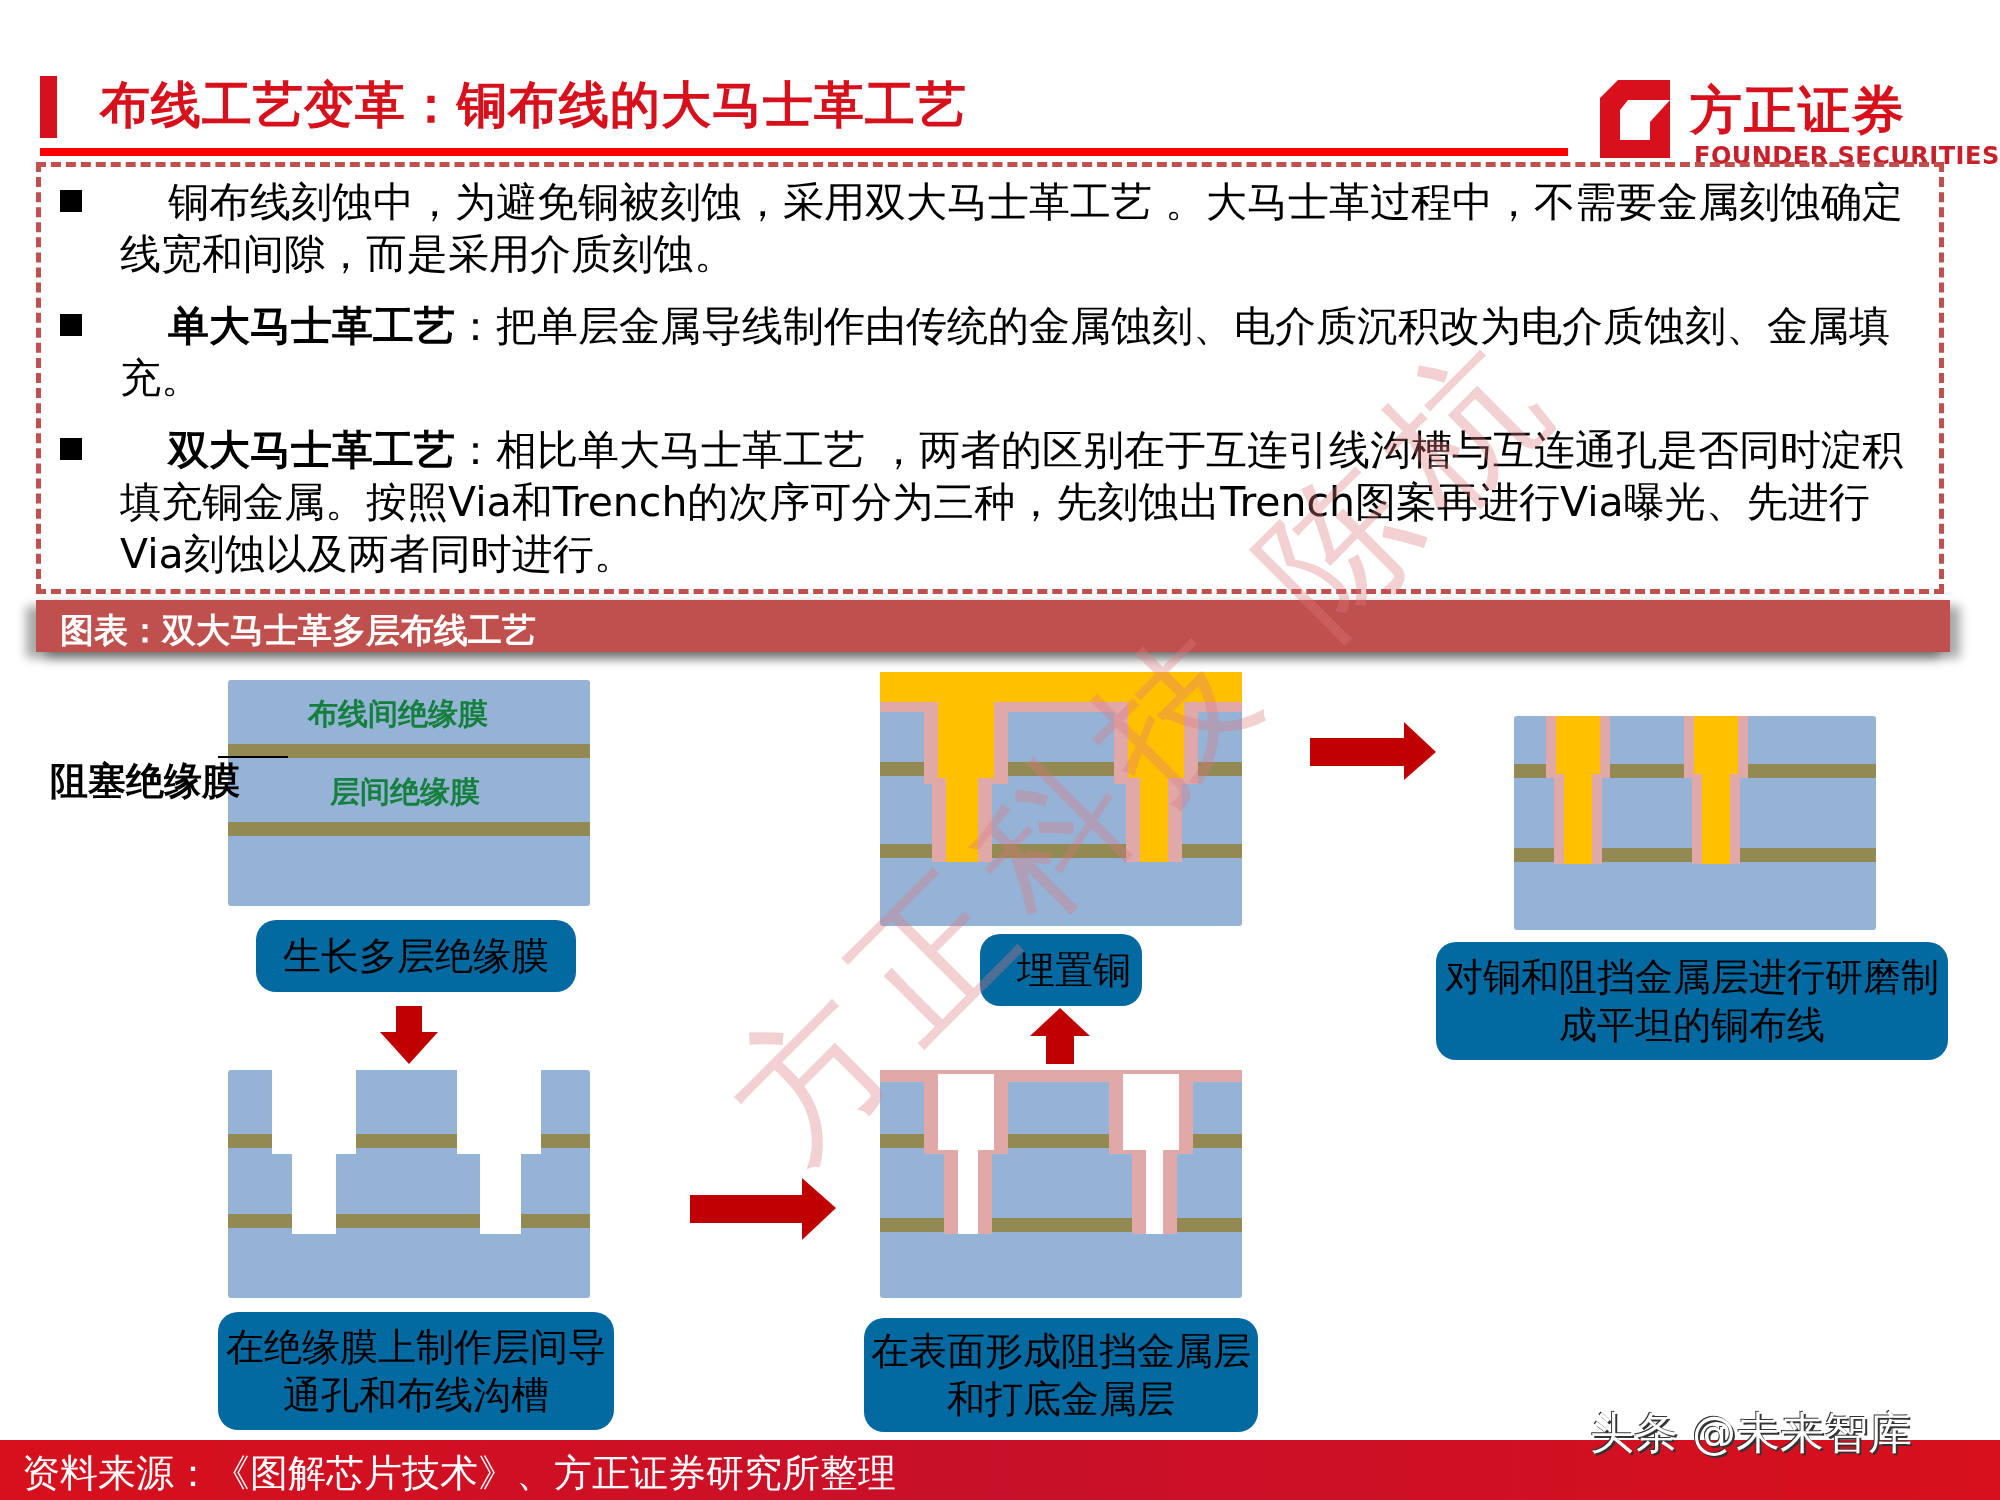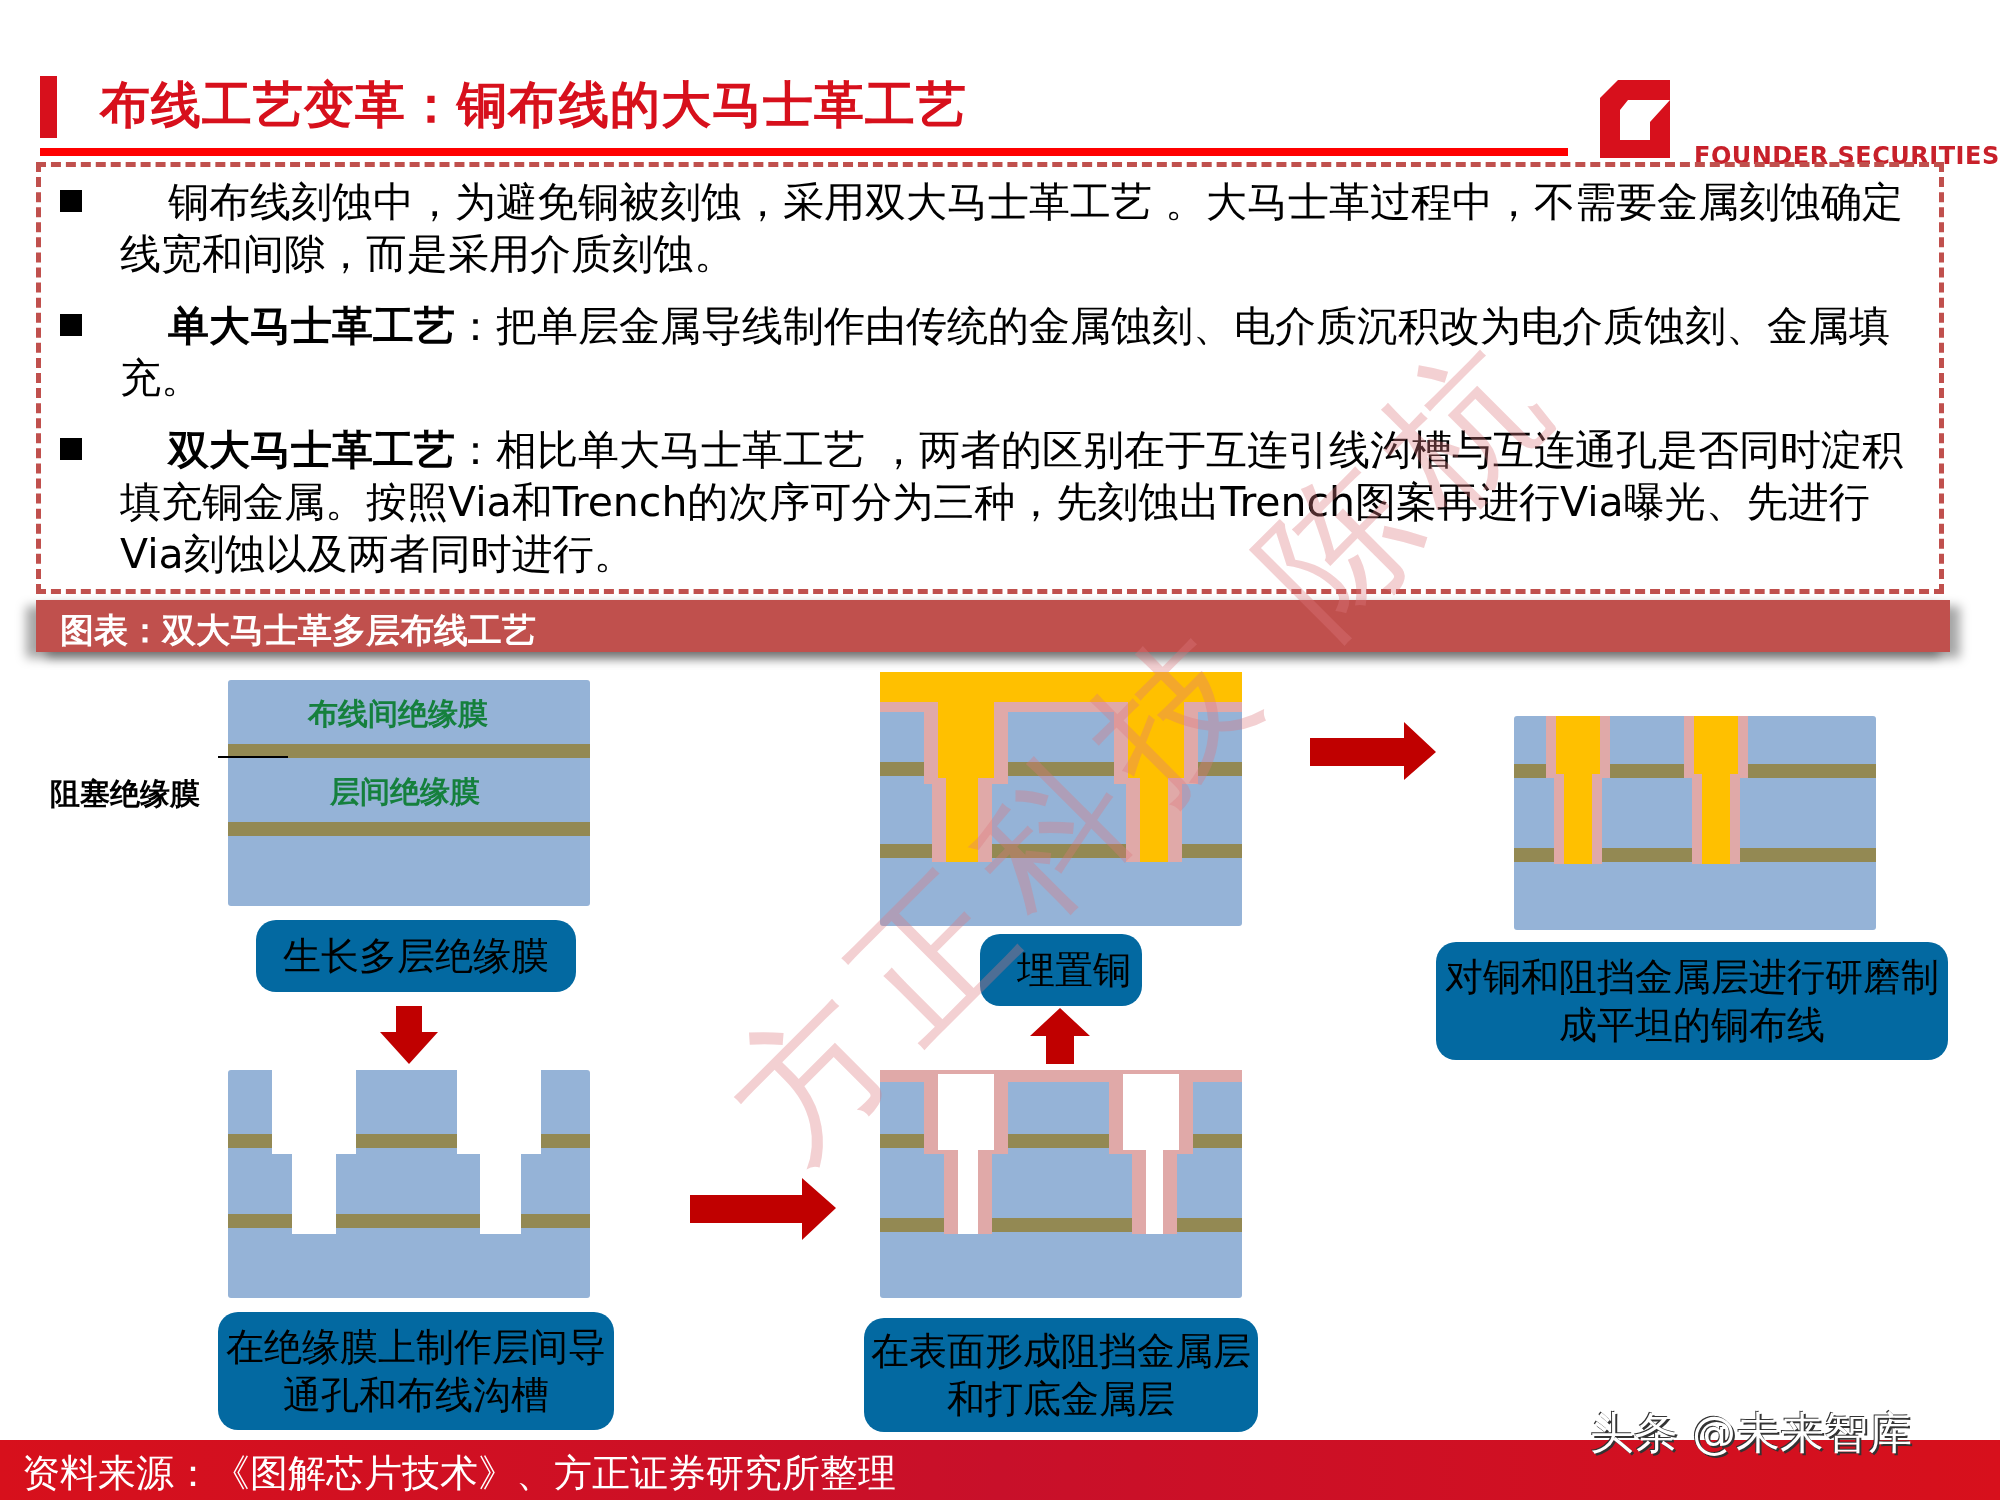--- a/index.html
+++ b/index.html
@@ -27,21 +27,21 @@
   .b3 { top: 424px; }
 
   
   .fig-banner { position: absolute; left: 36px; top: 600px; width: 1914px; height: 52px; background: #c0504d; box-shadow: -10px 6px 10px rgba(0,0,0,0.35), 10px 6px 10px rgba(0,0,0,0.35); }
   .fig-title { position: absolute; left: 24px; top: 8px; font-size: 34px; font-weight: bold; color: #fff; white-space: nowrap; }
 
   
   .diagram { position: absolute; }
   .diagram svg { display: block; }
   .layer-label { position: absolute; font-size: 30px; font-weight: bold; color: #15803d; white-space: nowrap; }
-  .callout { position: absolute; left: 50px; top: 774px; font-size: 30px; font-weight: bold; white-space: nowrap; }
+  .callout { position: absolute; left: 50px; top: 756px; font-size: 38px; font-weight: bold; white-space: nowrap; }
   .callout-line { position: absolute; left: 218px; top: 756px; width: 70px; height: 2px; background: #000; }
 
   .step-label { position: absolute; background: #0369a1; border-radius: 20px; font-size: 38px; line-height: 48px; text-align: center; color: #000; display: flex; align-items: center; justify-content: center; }
 
   .arrow { position: absolute; }
 
   
   .watermark { position: absolute; left: 690px; top: 1060px; font-size: 150px; color: rgba(220,120,125,0.35); transform: rotate(-45deg); transform-origin: left top; white-space: nowrap; letter-spacing: 20px; pointer-events: none; font-family: "DejaVu Sans", sans-serif; }
 
   
@@ -53,20 +53,21 @@
 <body>
 
 <div class="title-marker"></div>
 <div class="page-title">布线工艺变革：铜布线的大马士革工艺</div>
 <div class="title-rule"></div>
 
 <div class="logo">
   <svg class="logo-mark" viewBox="0 0 70 78">
     <polygon points="18,0 70,0 70,20 28,20 20,30 20,60 50,60 50,42 70,20 70,78 0,78 0,18" fill="#d7101c"></polygon>
   </svg>
+  <div class="logo-cn">方正证券</div>
   <div class="logo-en">FOUNDER SECURITIES</div>
 </div>
 
 <div class="bullet-box"></div>
 
 <div class="bullet b1">
   <span class="sq"></span>
   <div class="txt"><b></b><span>铜布线刻蚀中，为避免铜被刻蚀，采用双大马士革工艺 。大马士革过程中，不需要金属刻蚀确定线宽和间隙，而是采用介质刻蚀。</span></div>
 </div>
 <div class="bullet b2">

